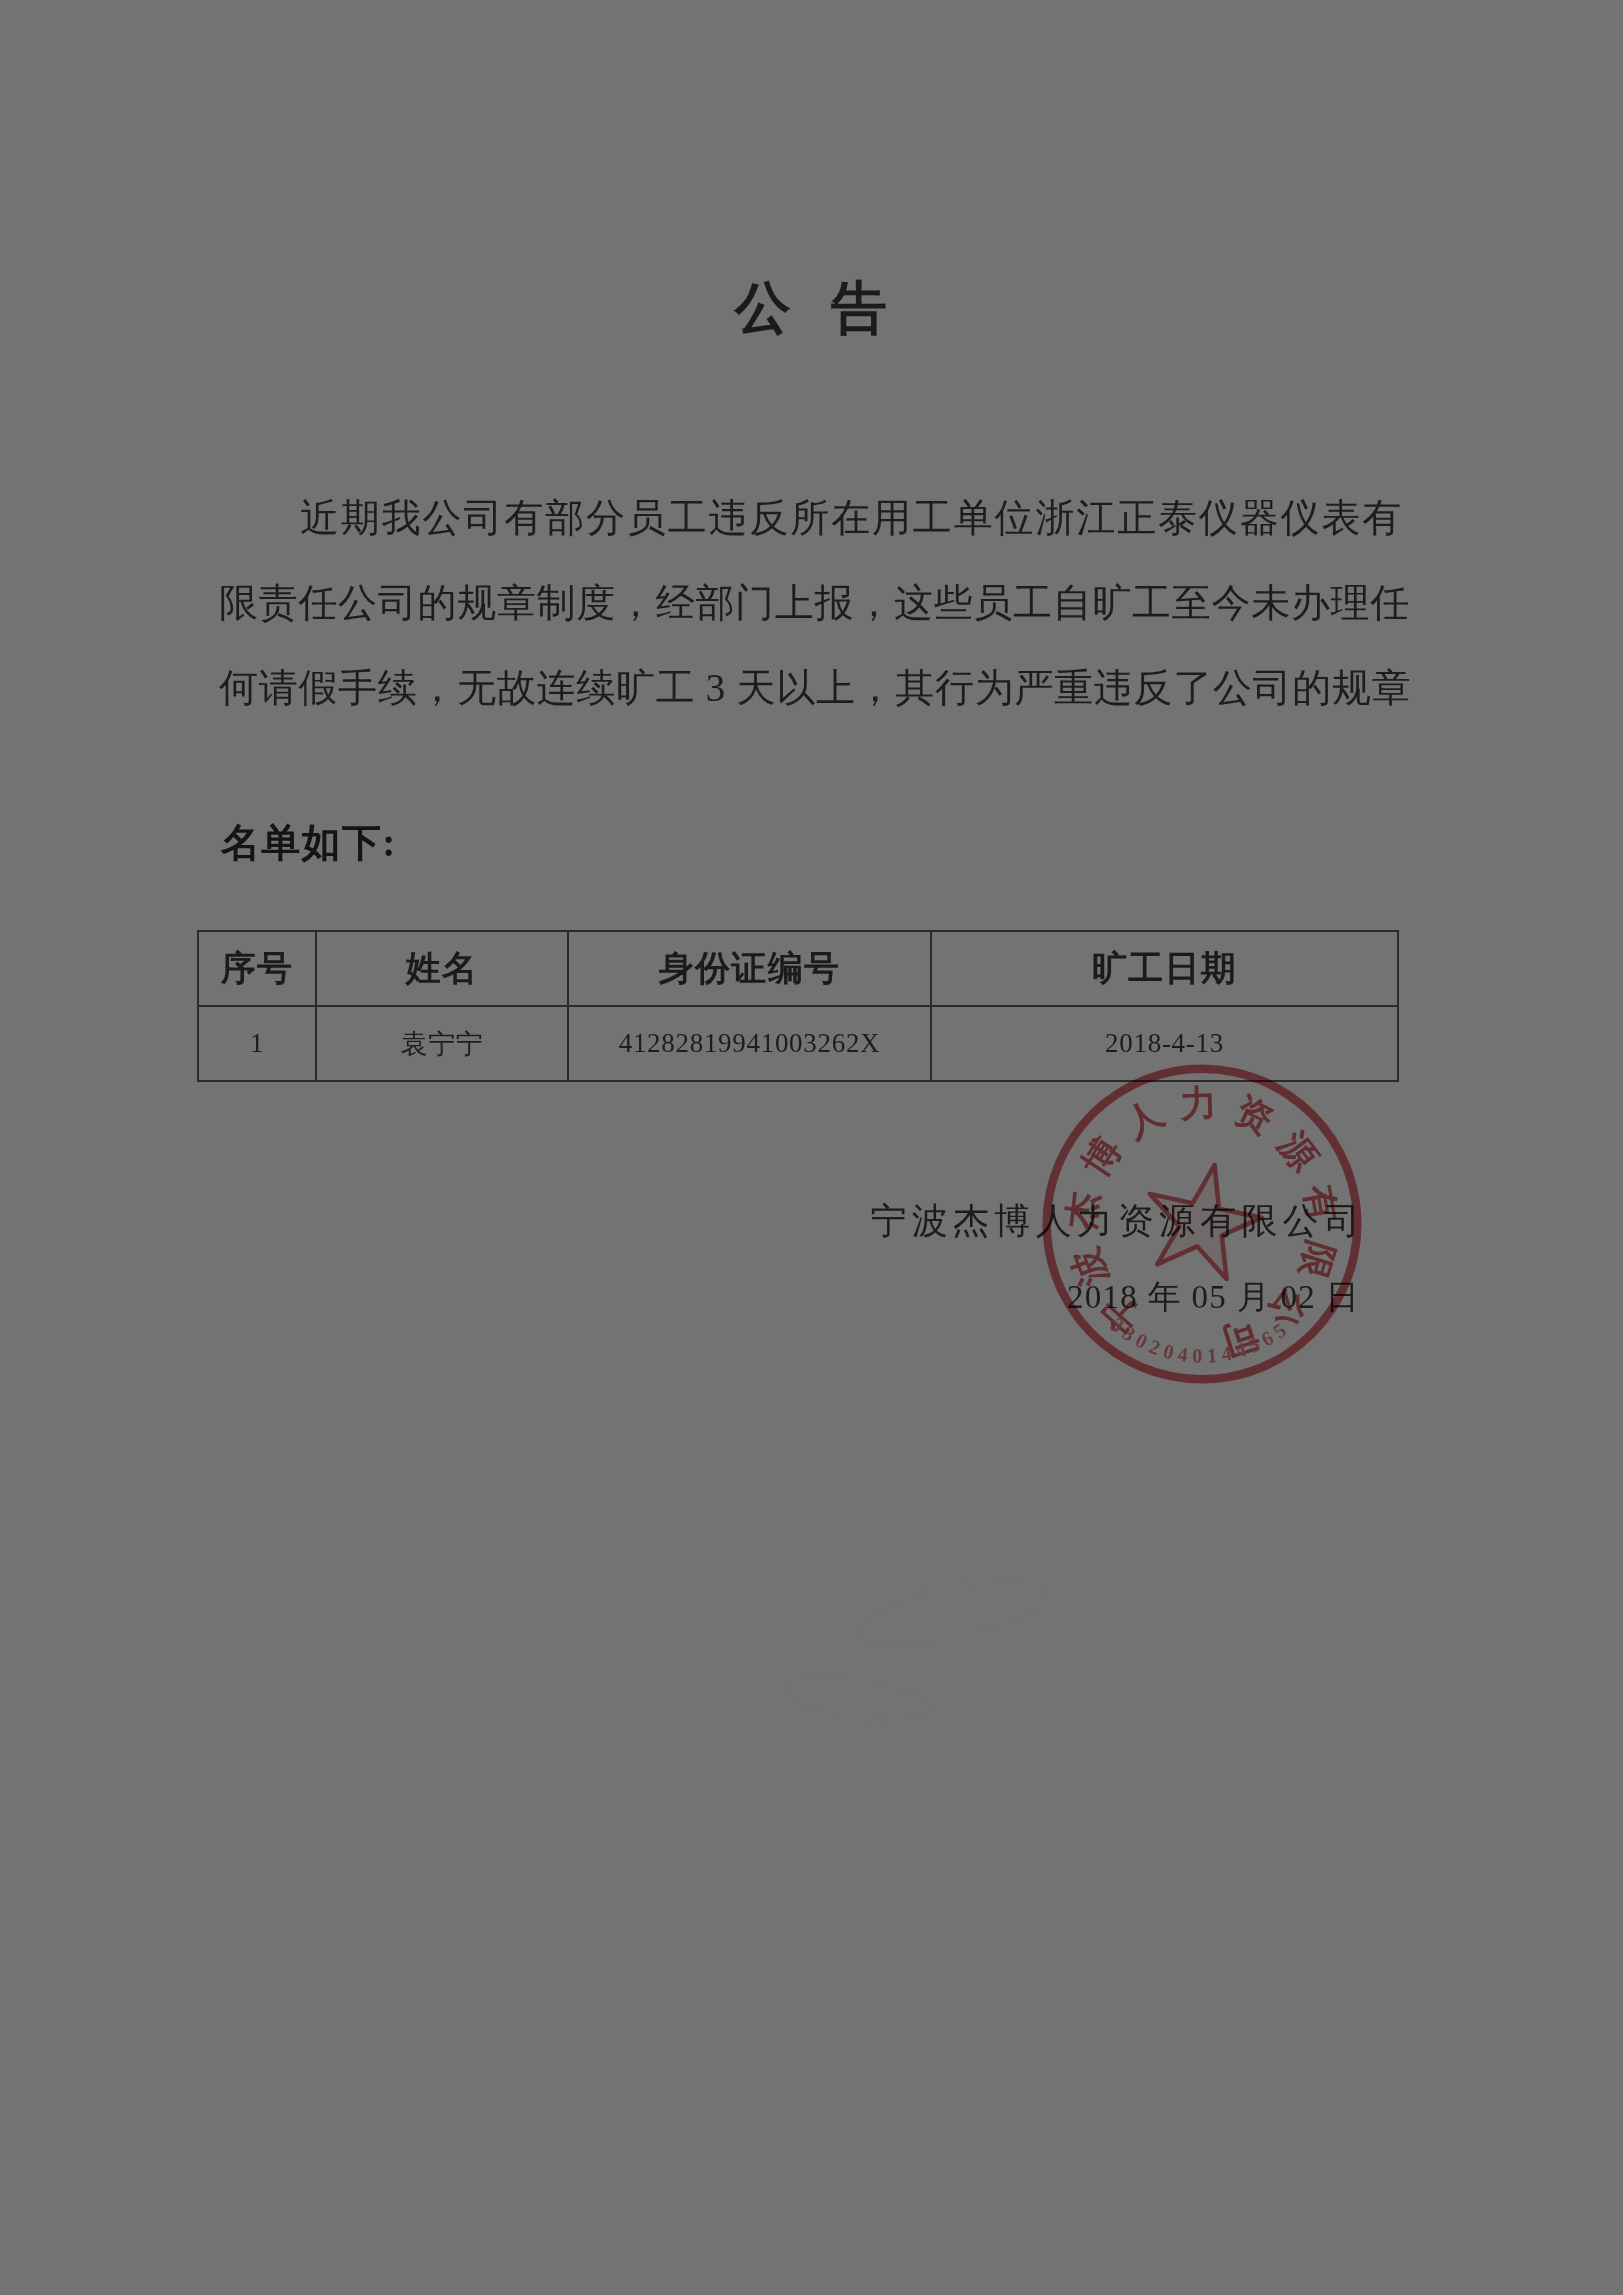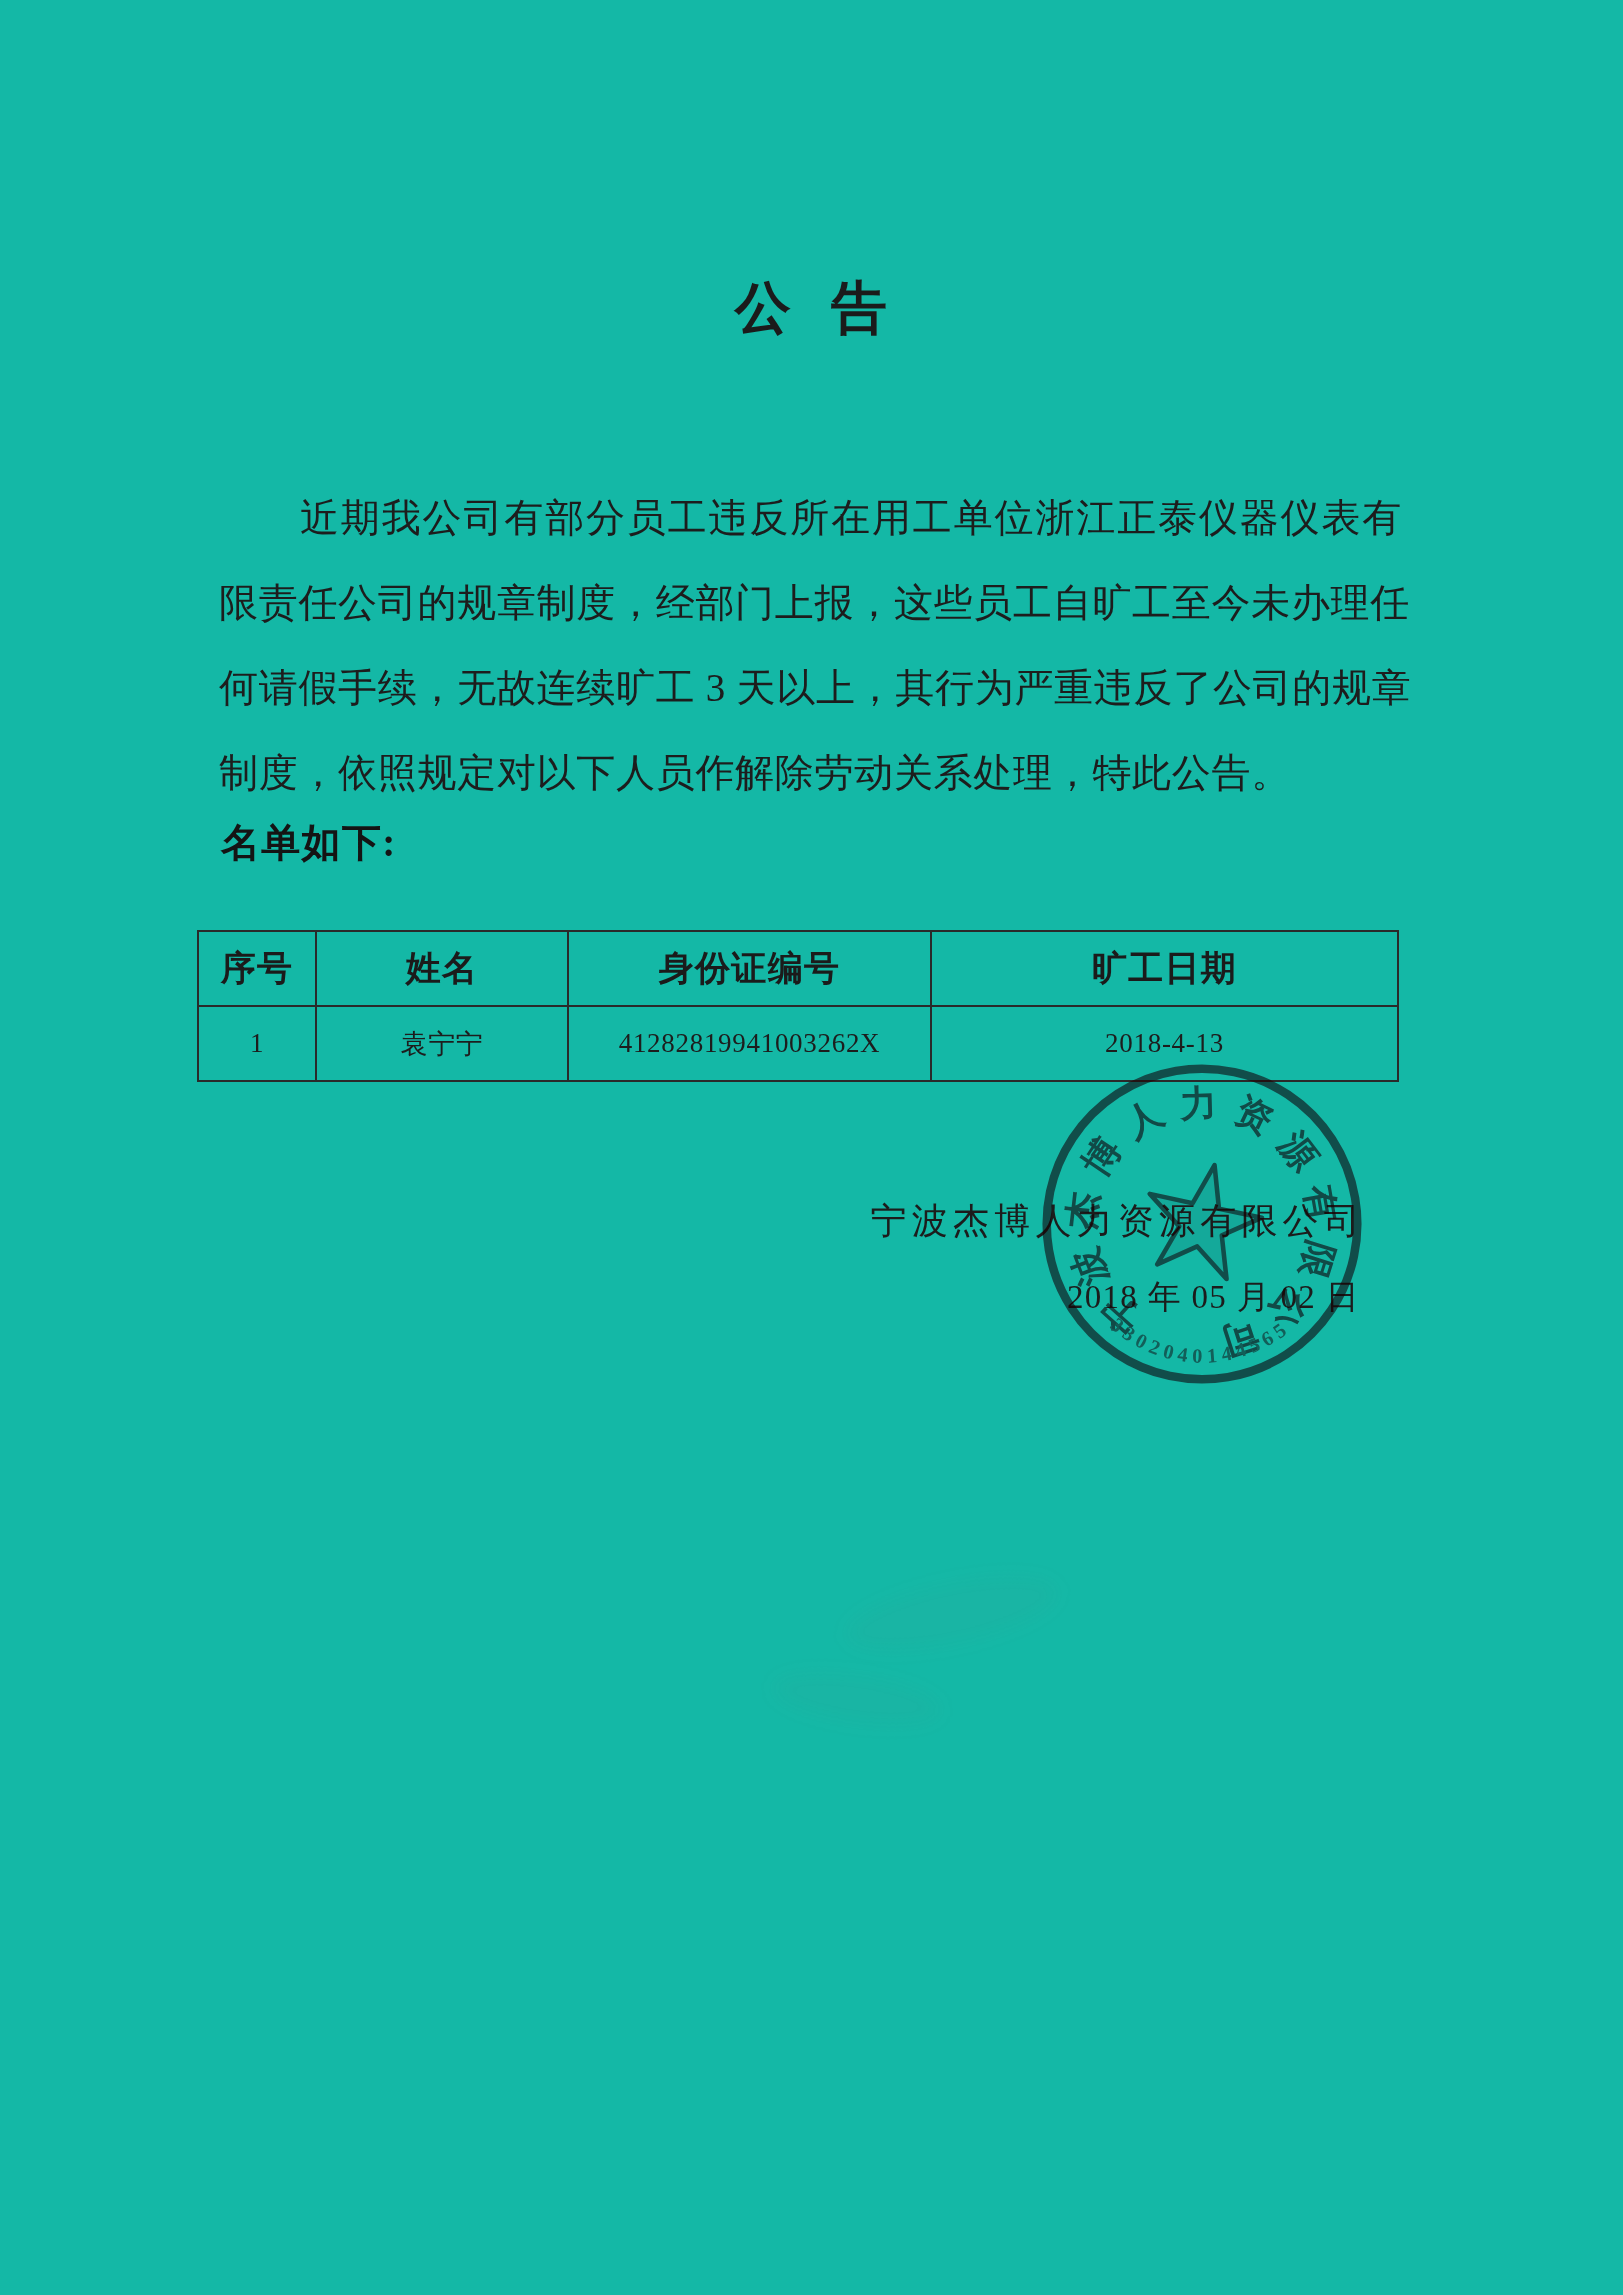--- a/index.html
+++ b/index.html
@@ -4,21 +4,21 @@
 <style>
   html,body{margin:0;padding:0;}
   body{
     width:1623px;height:2295px;
     background:#ffffff;
     font-family:"Liberation Serif","DejaVu Serif",serif;
     color:#1e1e1e;
     position:relative;
     overflow:hidden;
   }
-  .page{position:absolute;inset:0;background:#14b8a6;}
+  .page{position:absolute;inset:0;background:#737373;}
   .title{
     position:absolute;top:271px;left:0;width:100%;
     text-align:center;
     font-size:56px;font-weight:bold;color:#1b1b1b;
     word-spacing:23.6px;letter-spacing:1.3px;
     margin:0;
   }
   .paragraph{
     position:absolute;top:475px;left:219px;width:1183px;
     font-size:39px;line-height:85px;color:#1d1d1d;
@@ -86,21 +86,20 @@
 <body>
 
 <div class="page">
 
   <h1 class="title">公 告</h1>
 
   <div class="paragraph" id="paragraph">
       <div class="body-line first">近期我公司有部分员工违反所在用工单位浙江正泰仪器仪表有</div>
       <div class="body-line">限责任公司的规章制度，经部门上报，这些员工自旷工至今未办理任</div>
       <div class="body-line">何请假手续，无故连续旷工 3 天以上，其行为严重违反了公司的规章</div>
-      <div class="body-line final">制度，依照规定对以下人员作解除劳动关系处理，特此公告。</div>
     </div>
 
   <div class="list-label">名单如下:</div>
 
   <table class="roster">
     <colgroup>
       <col style="width:118px">
       <col style="width:252px">
       <col style="width:363px">
       <col style="width:467px">

